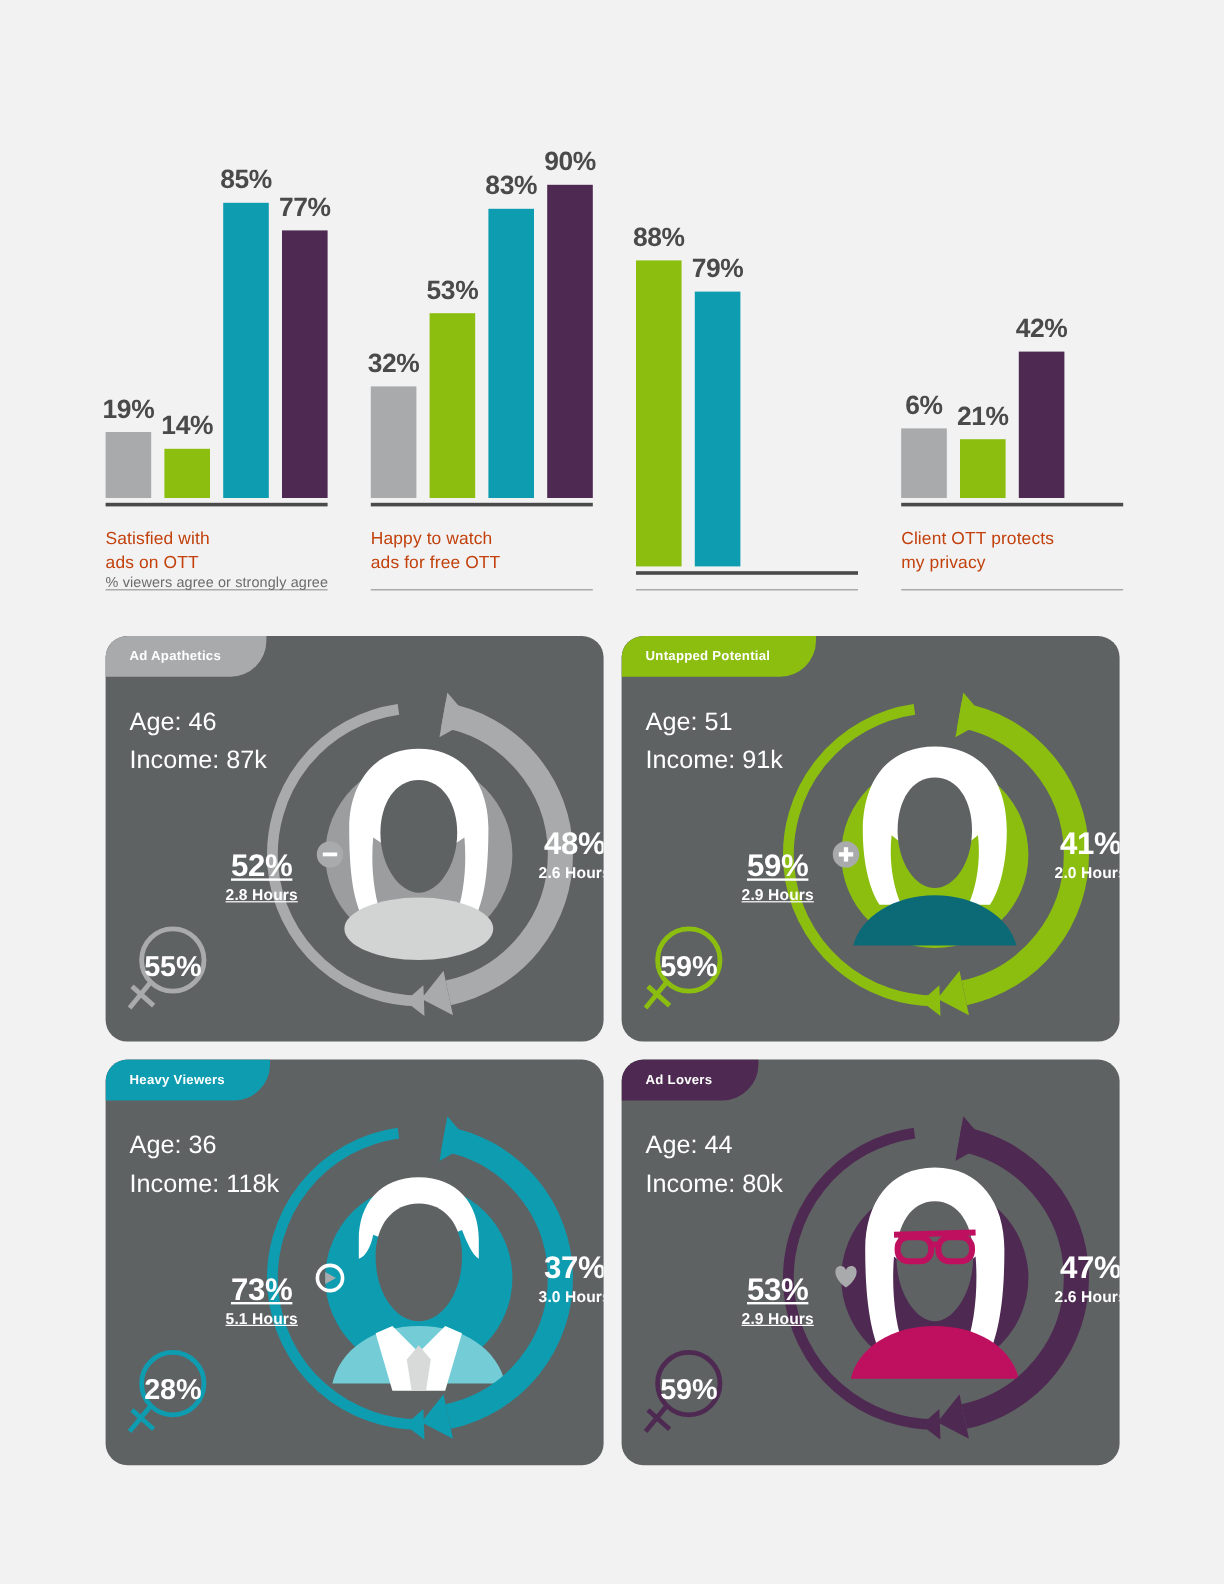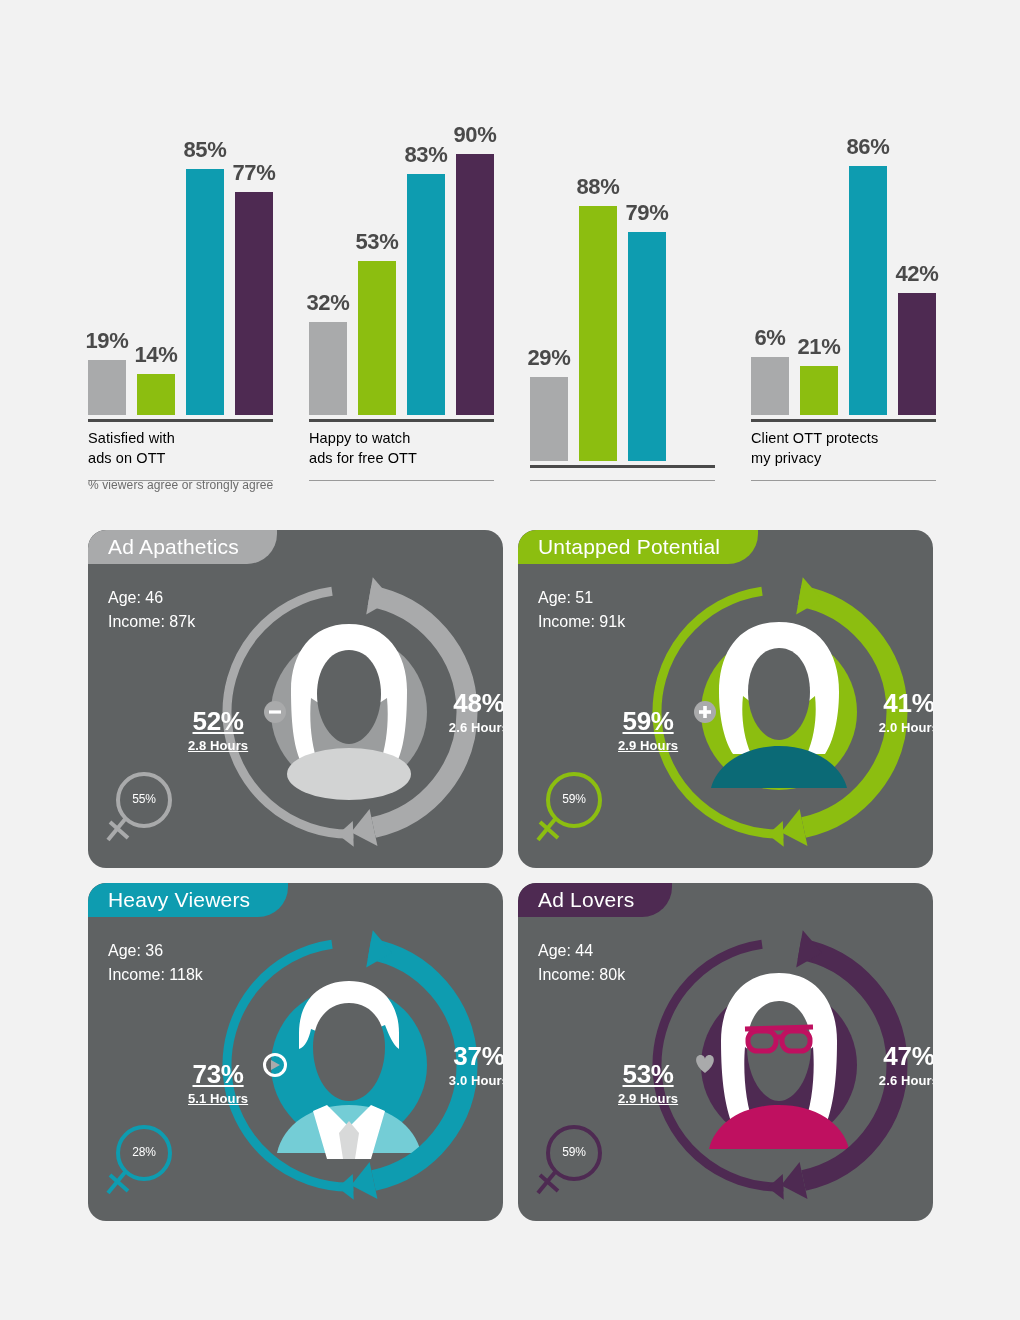--- a/index.html
+++ b/index.html
@@ -31,22 +31,22 @@
   }
   .bar-val{
     font-size:22px;font-weight:bold;color:#4a4a4a;
     letter-spacing:-0.3px;margin-bottom:6px;white-space:nowrap;
   }
   .bar-rect{width:38px;display:block;}
   .axis-line{
     width:185px;height:3px;background:#4a4a4a;margin-top:4px;
   }
   .bar-label{
-    font-size:14.5px;color:#000000;line-height:1.35;
-    margin-top:7px;width:185px;white-space:pre-line;
+    font-size:14.5px;color:#c2410c;line-height:1.35;
+    margin-top:18px;width:185px;white-space:pre-line;
     letter-spacing:0.1px;
   }
   .under-line{
     width:185px;height:1px;background:#9a9a9a;margin-top:12px;
   }
   .chart-caption{
     position:absolute;left:88px;top:478px;
     font-size:12px;color:#6b6b6b;letter-spacing:0.1px;
   }
 
@@ -66,47 +66,47 @@
   }
   .card-banner{
     position:absolute;left:0;top:0;height:34px;
     display:flex;align-items:center;
     padding:0 38px 0 20px;
     border-top-left-radius:18px;
     border-bottom-right-radius:30px;
     z-index:4;
   }
   .card-banner span{
-    font-size:21px;font-weight:normal;color:#ffffff;
+    font-size:11px;font-weight:bold;color:#ffffff;
     letter-spacing:0.2px;white-space:nowrap;
   }
   .card-meta{
     position:absolute;left:20px;top:56px;z-index:5;
-    font-size:16px;color:#ffffff;line-height:1.5;
+    font-size:21px;color:#ffffff;line-height:1.5;
   }
   .viz{
     position:absolute;right:4px;top:32px;
     width:300px;height:300px;
   }
   .viz svg{display:block;width:300px;height:300px;}
   .stat{
     position:absolute;z-index:6;color:#ffffff;text-align:center;
     white-space:nowrap;
   }
   .stat .pct{font-size:26px;font-weight:bold;letter-spacing:-0.3px;line-height:1;}
   .stat .hrs{font-size:13px;font-weight:bold;margin-top:4px;letter-spacing:0.1px;}
   .stat-left{left:100px;top:178px;text-decoration:underline;}
   .stat-right{right:-6px;top:160px;}
   .gender-badge{
     position:absolute;left:14px;bottom:18px;width:84px;height:84px;z-index:6;
   }
   .gender-badge svg{display:block;}
   .gender-badge .gpct{
     position:absolute;left:14px;top:26px;width:56px;text-align:center;
-    font-size:12px;font-weight:normal;color:#ffffff;letter-spacing:-0.2px;
+    font-size:24px;font-weight:bold;color:#ffffff;letter-spacing:-0.2px;
   }
 </style>
 </head>
 <body>
 
 <div id="bar-chart">
   <div class="bar-groups">
       <div class="bar-group">
         <div class="bars">
           <div class="bar-col">
@@ -151,48 +151,40 @@
           </div>
         </div>
         <div class="axis-line"></div>
         <div class="bar-label">Happy to watch
 ads for free OTT</div>
         <div class="under-line"></div>
       </div>
       <div class="bar-group">
         <div class="bars">
           <div class="bar-col">
-            <div class="bar-val">29%</div>
-            <div class="bar-rect" style="height: 84.1px; background: rgb(169, 170, 171);"></div>
-          </div>
-          <div class="bar-col">
             <div class="bar-val">88%</div>
             <div class="bar-rect" style="height: 255.2px; background: rgb(140, 190, 16);"></div>
           </div>
           <div class="bar-col">
             <div class="bar-val">79%</div>
             <div class="bar-rect" style="height: 229.1px; background: rgb(14, 156, 176);"></div>
           </div>
         </div>
         <div class="axis-line"></div>
         <div class="under-line"></div>
       </div>
       <div class="bar-group">
         <div class="bars">
           <div class="bar-col">
             <div class="bar-val">6%</div>
             <div class="bar-rect" style="height: 58px; background: rgb(169, 170, 171);"></div>
           </div>
           <div class="bar-col">
             <div class="bar-val">21%</div>
             <div class="bar-rect" style="height: 49.3px; background: rgb(140, 190, 16);"></div>
-          </div>
-          <div class="bar-col">
-            <div class="bar-val">86%</div>
-            <div class="bar-rect" style="height: 249.4px; background: rgb(14, 156, 176);"></div>
           </div>
           <div class="bar-col">
             <div class="bar-val">42%</div>
             <div class="bar-rect" style="height: 121.8px; background: rgb(78, 42, 82);"></div>
           </div>
         </div>
         <div class="axis-line"></div>
         <div class="bar-label">Client OTT protects
 my privacy</div>
         <div class="under-line"></div>

